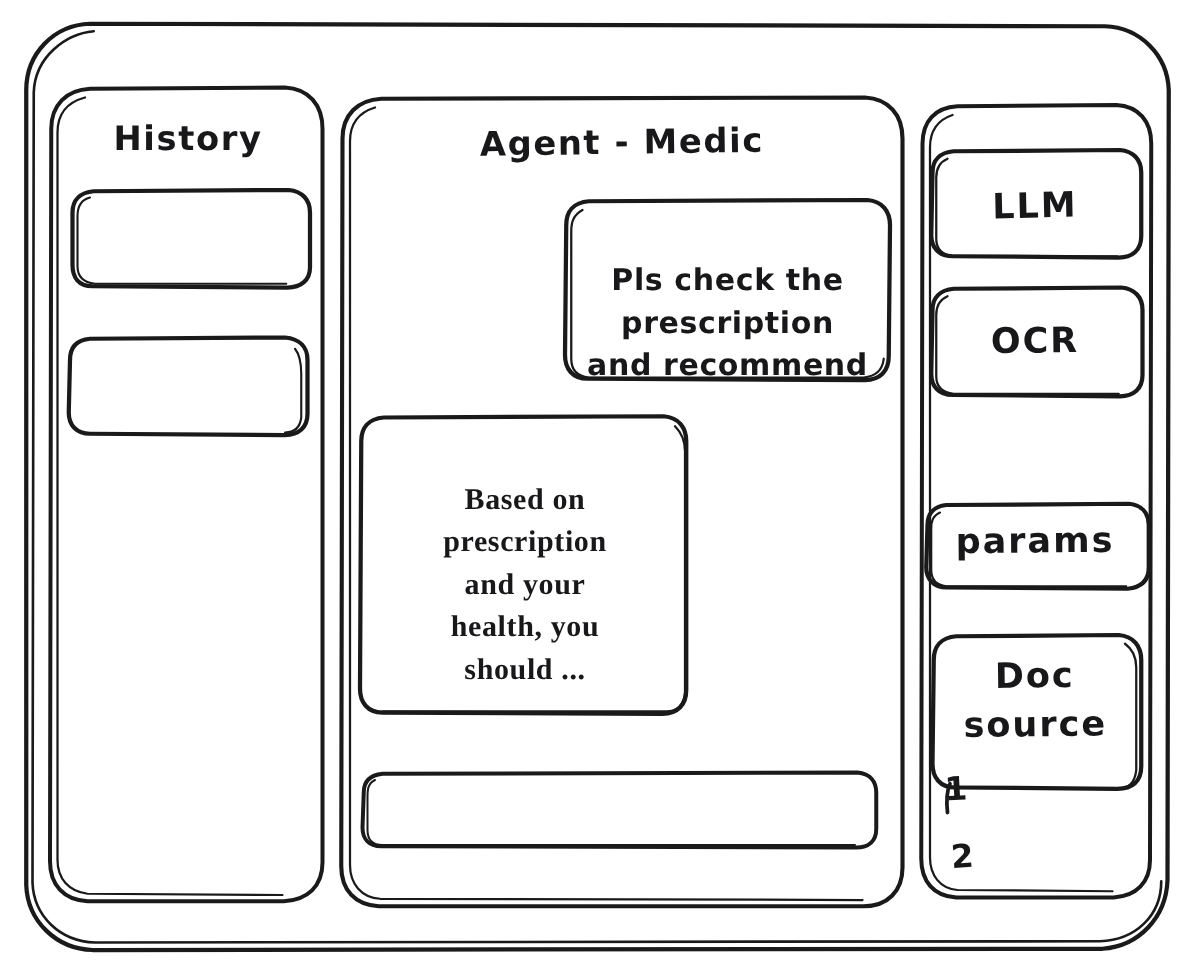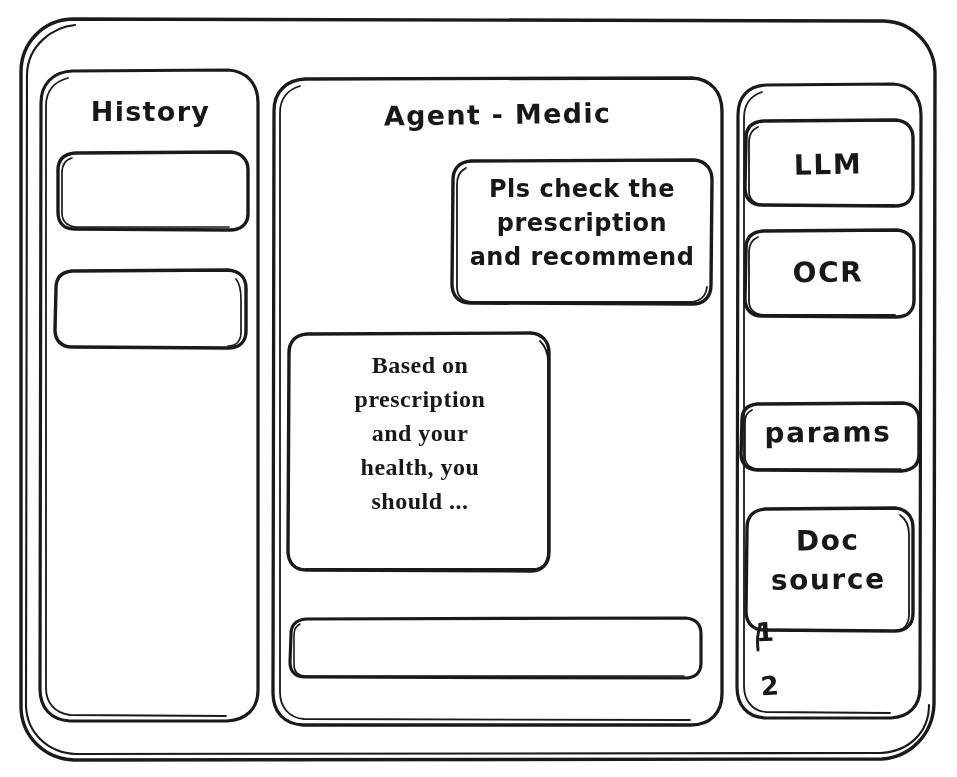--- a/index.html
+++ b/index.html
@@ -58,20 +58,21 @@
     font-size: 27px;
     font-weight: 700;
     letter-spacing: 1.3px;
   }
 
   .bubble-text {
     font-size: 24px;
     font-weight: 600;
     letter-spacing: 0.5px;
     line-height: 1.42;
+    margin-top: 35px;
   }
 
   .card-text {
     font-size: 28px;
     font-weight: 700;
     letter-spacing: 1.6px;
   }
 
   .list-num {
     font-size: 26px;

